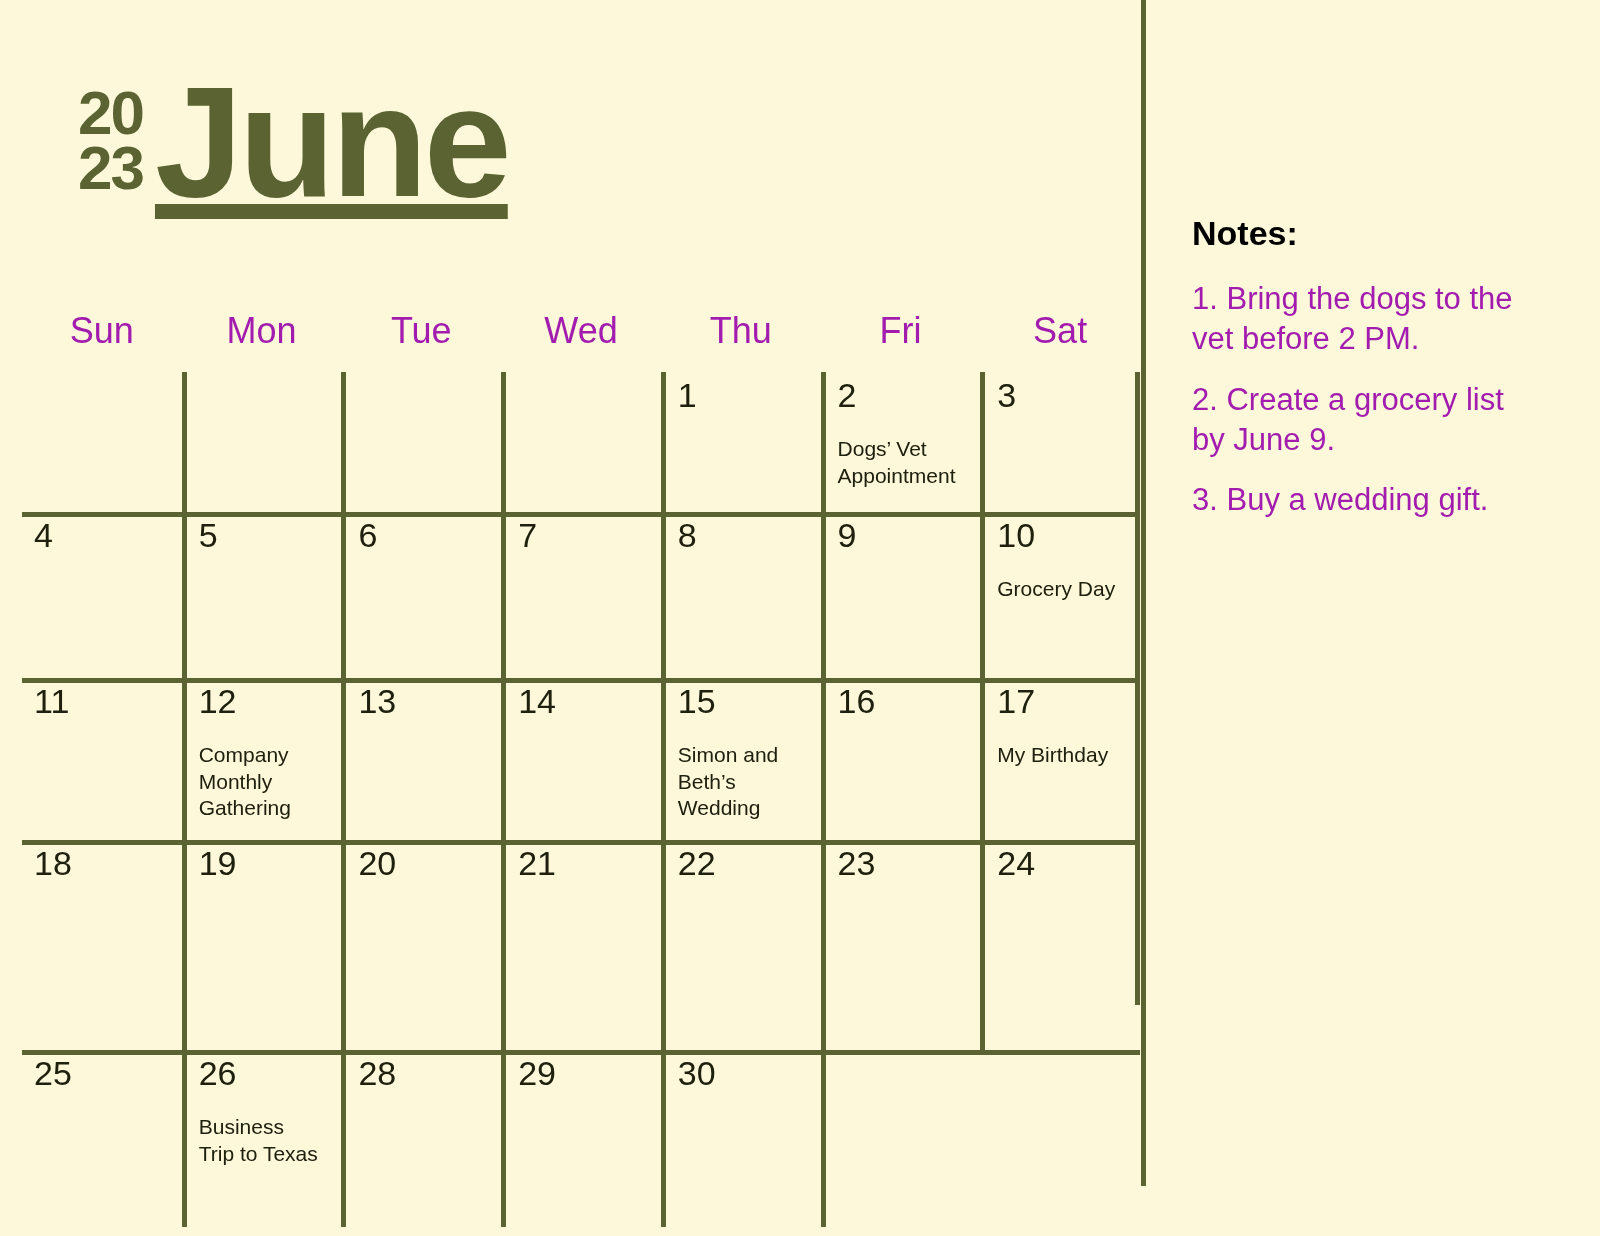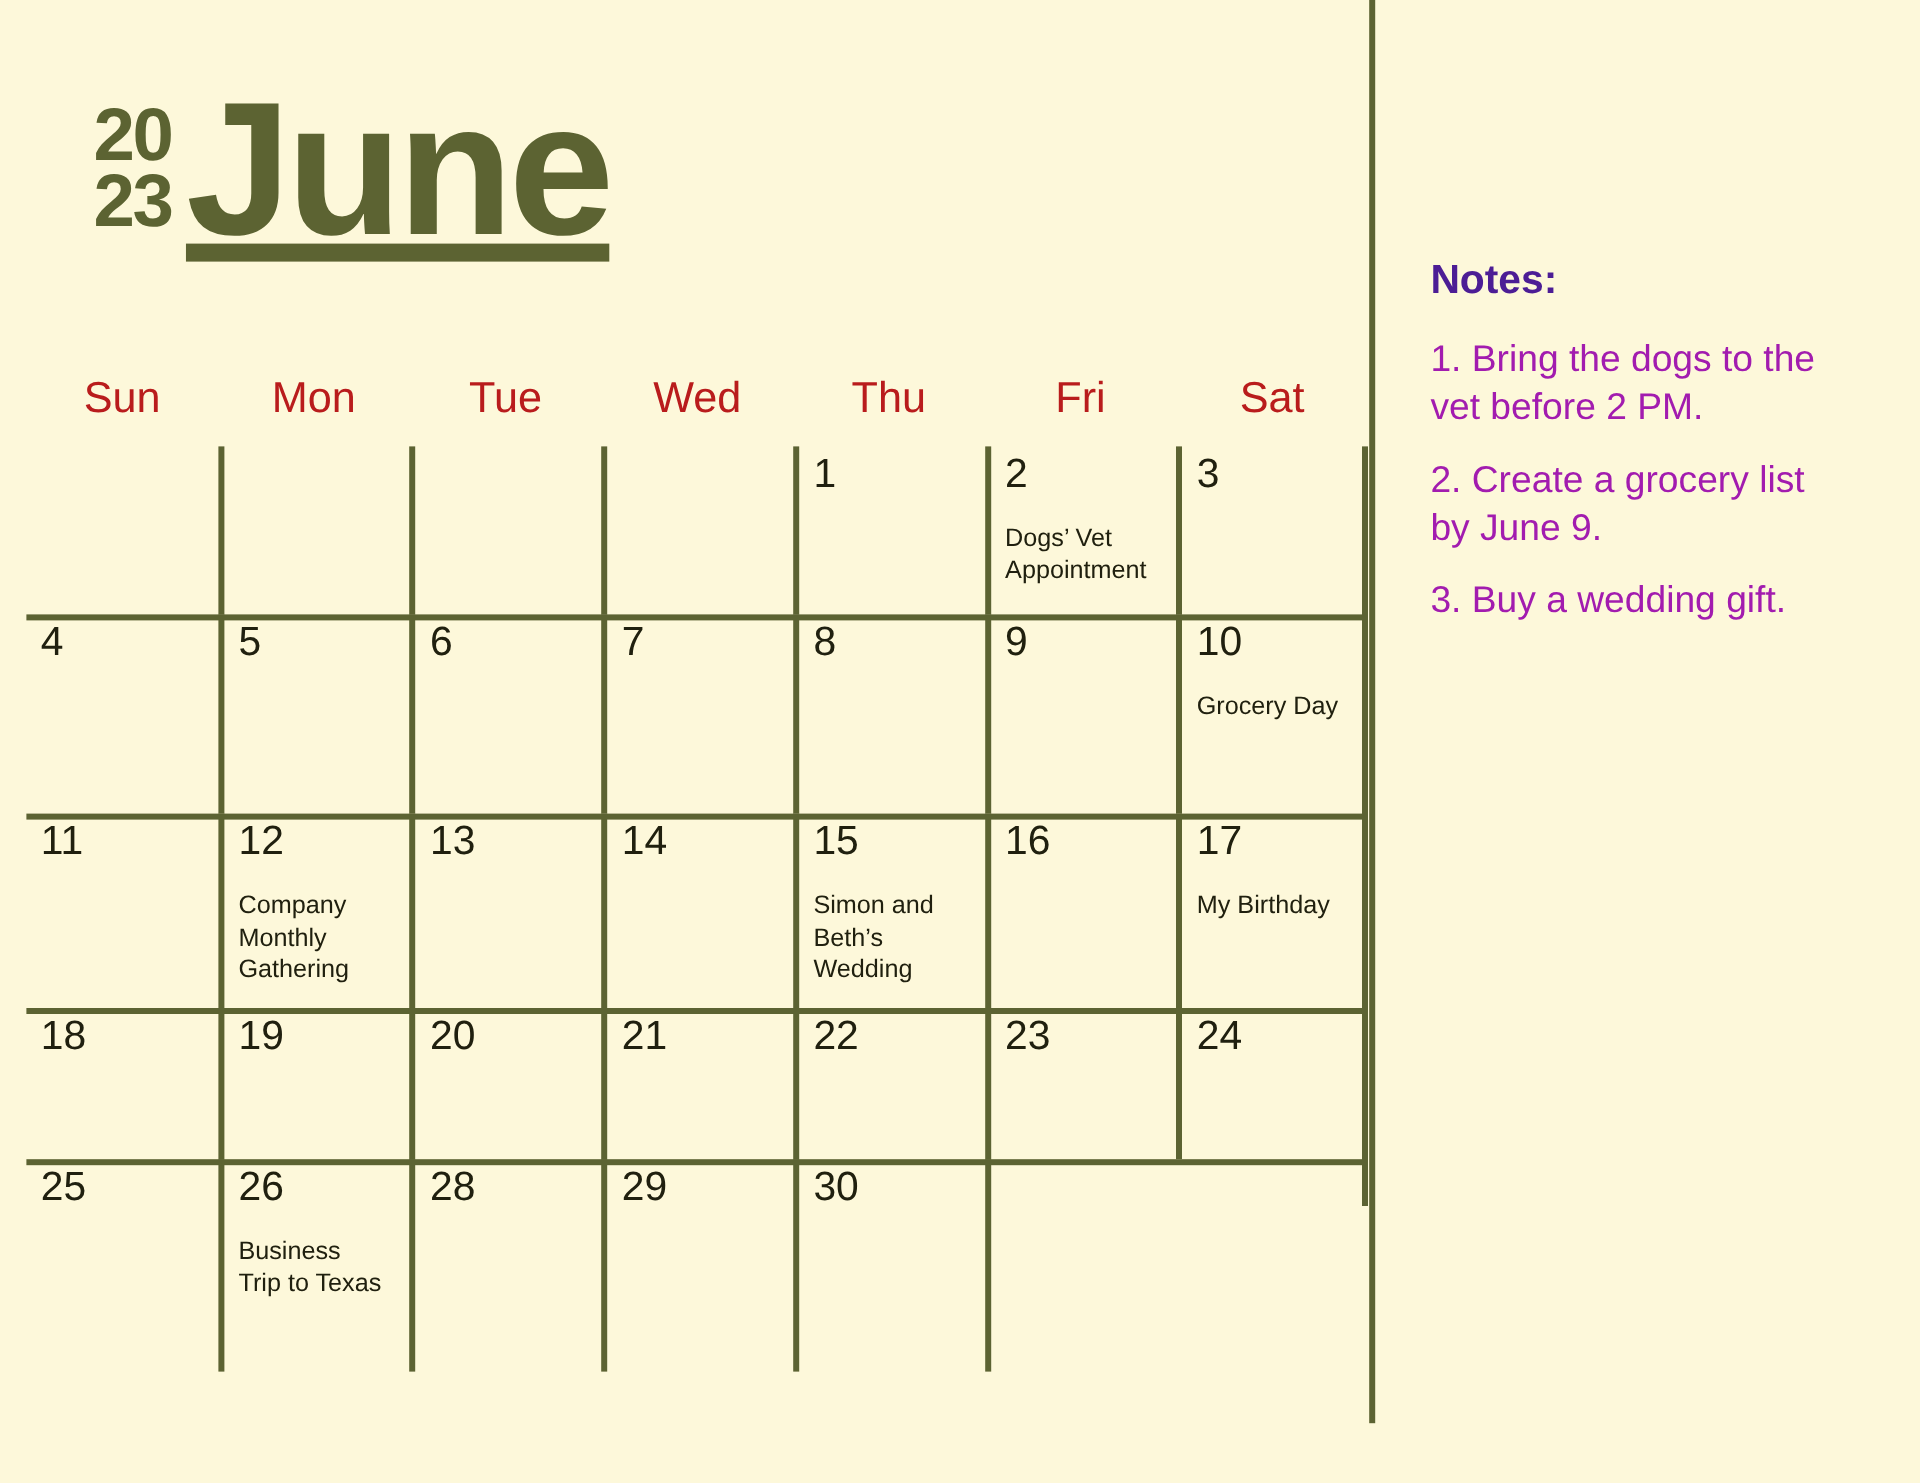--- a/index.html
+++ b/index.html
@@ -68,41 +68,41 @@
     position: absolute;
     left: 22px;
     top: 310px;
     width: 1118px;
     display: grid;
     grid-template-columns: repeat(7, 1fr);
   }
   .weekday {
     text-align: center;
     font-size: 36px;
-    color: #b91c1c;
+    color: #a21caf;
     font-weight: 400;
   }
 
   
   #calendar-grid {
     position: absolute;
     left: 22px;
     top: 372px;
     width: 1118px;
     height: 810px;
   }
   .week-row {
     display: grid;
     grid-template-columns: repeat(7, 1fr);
     position: relative;
   }
   .week-row.r0 { height: 140px; }
   .week-row.r1 { height: 166px; }
   .week-row.r2 { height: 162px; }
-  .week-row.r3 { height: 126px; }
+  .week-row.r3 { height: 210px; }
   .week-row.r4 { height: 177px; }
 
   .day-cell {
     position: relative;
     padding: 6px 12px 0 12px;
     box-sizing: border-box;
     border-left: 5px solid #5C6332;
   }
   .day-cell.col0 { border-left: none; }
 
@@ -139,21 +139,21 @@
   
   #notes-panel {
     position: absolute;
     left: 1192px;
     top: 214px;
     width: 330px;
   }
   #notes-title {
     font-size: 34px;
     font-weight: 700;
-    color: #4c1d95;
+    color: #000000;
     margin-bottom: 26px;
   }
   .note-item {
     font-size: 31px;
     line-height: 1.3;
     color: #a21caf;
     margin-bottom: 20px;
   }
 </style>
 </head>

